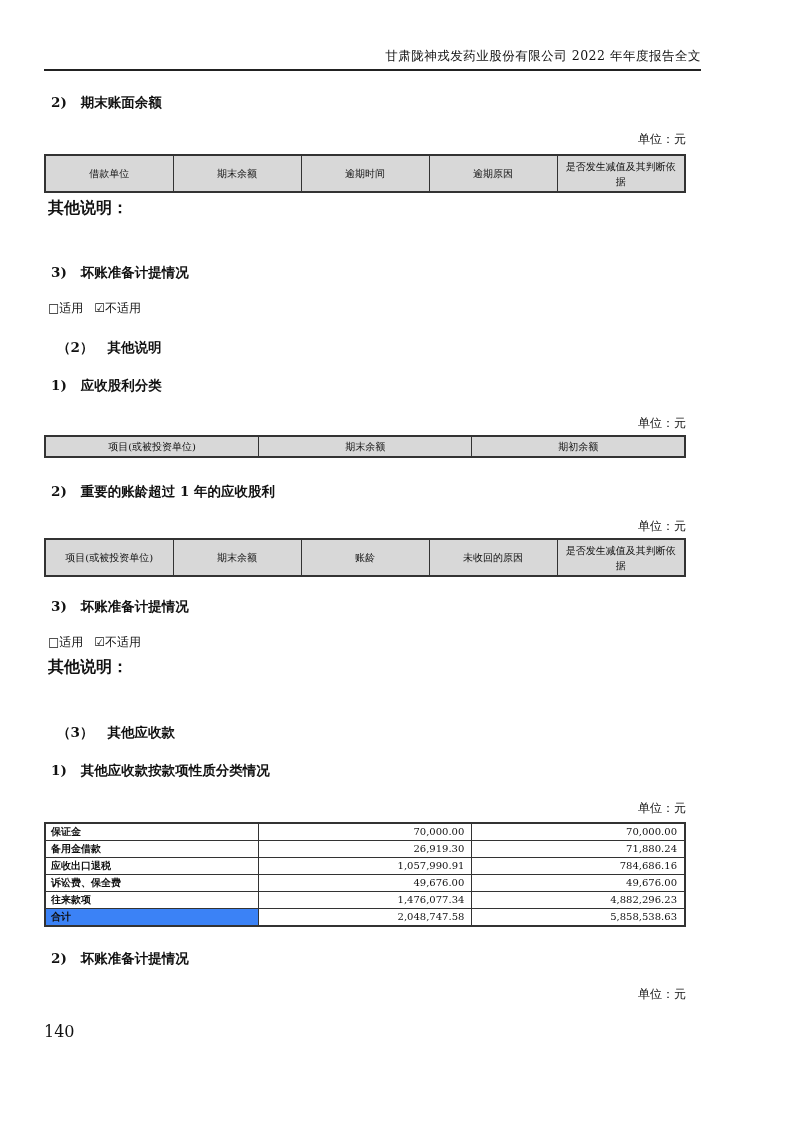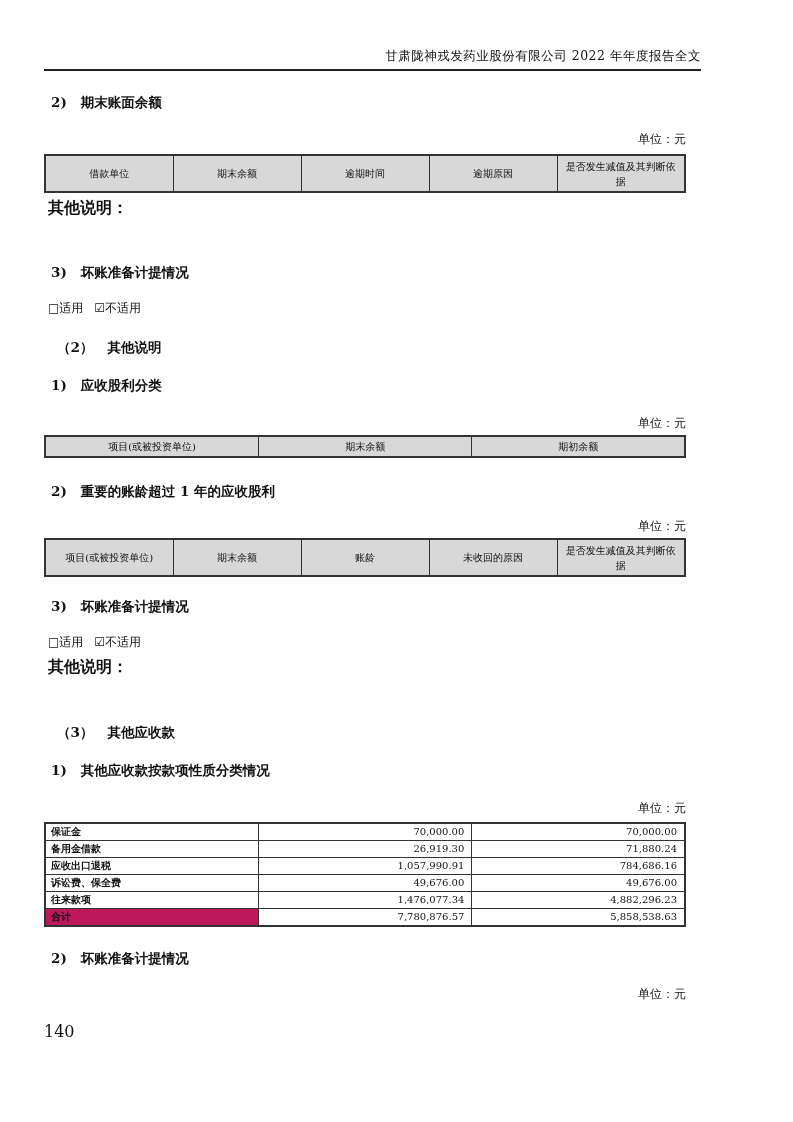--- a/index.html
+++ b/index.html
@@ -74,21 +74,21 @@
     font-weight: normal;
     text-align: center;
     padding: 2px 6px;
     line-height: 15px;
   }
   .hdr-tall th { height: 37px; }
   .hdr-short th { height: 21px; padding: 1px 6px; }
   td { height: 17px; line-height: 14px; padding: 1px 2px; }
   td.cell-label { text-align: left; padding-left: 5px; font-weight: bold; }
   td.cell-num { text-align: right; padding-right: 7px; }
-  td.cell-total { background: #be185d; }
+  td.cell-total { background: #3b82f6; }
 
   .page-number {
     width: 646px;
     font-size: 16px;
   }
 
   
   .mt-sec1   { margin-top: 23px; }
   .mt-unit1  { margin-top: 22px; }
   .mt-tbl1   { margin-top: 8px;  }
@@ -265,21 +265,21 @@
         <td class="cell-num">49,676.00</td>
         <td class="cell-num">49,676.00</td>
       </tr>
       <tr>
         <td class="cell-label">往来款项</td>
         <td class="cell-num">1,476,077.34</td>
         <td class="cell-num">4,882,296.23</td>
       </tr>
       <tr>
         <td class="cell-label cell-total">合计</td>
-        <td class="cell-num">7,780,876.57</td>
+        <td class="cell-num">2,048,747.58</td>
         <td class="cell-num">5,858,538.63</td>
       </tr>
     </tbody>
       </table>
 
     <div class="heading h-indent1 mt-sec9">
       <span class="h-num">2)</span>
       <span class="h-text">坏账准备计提情况</span>
     </div>
 

